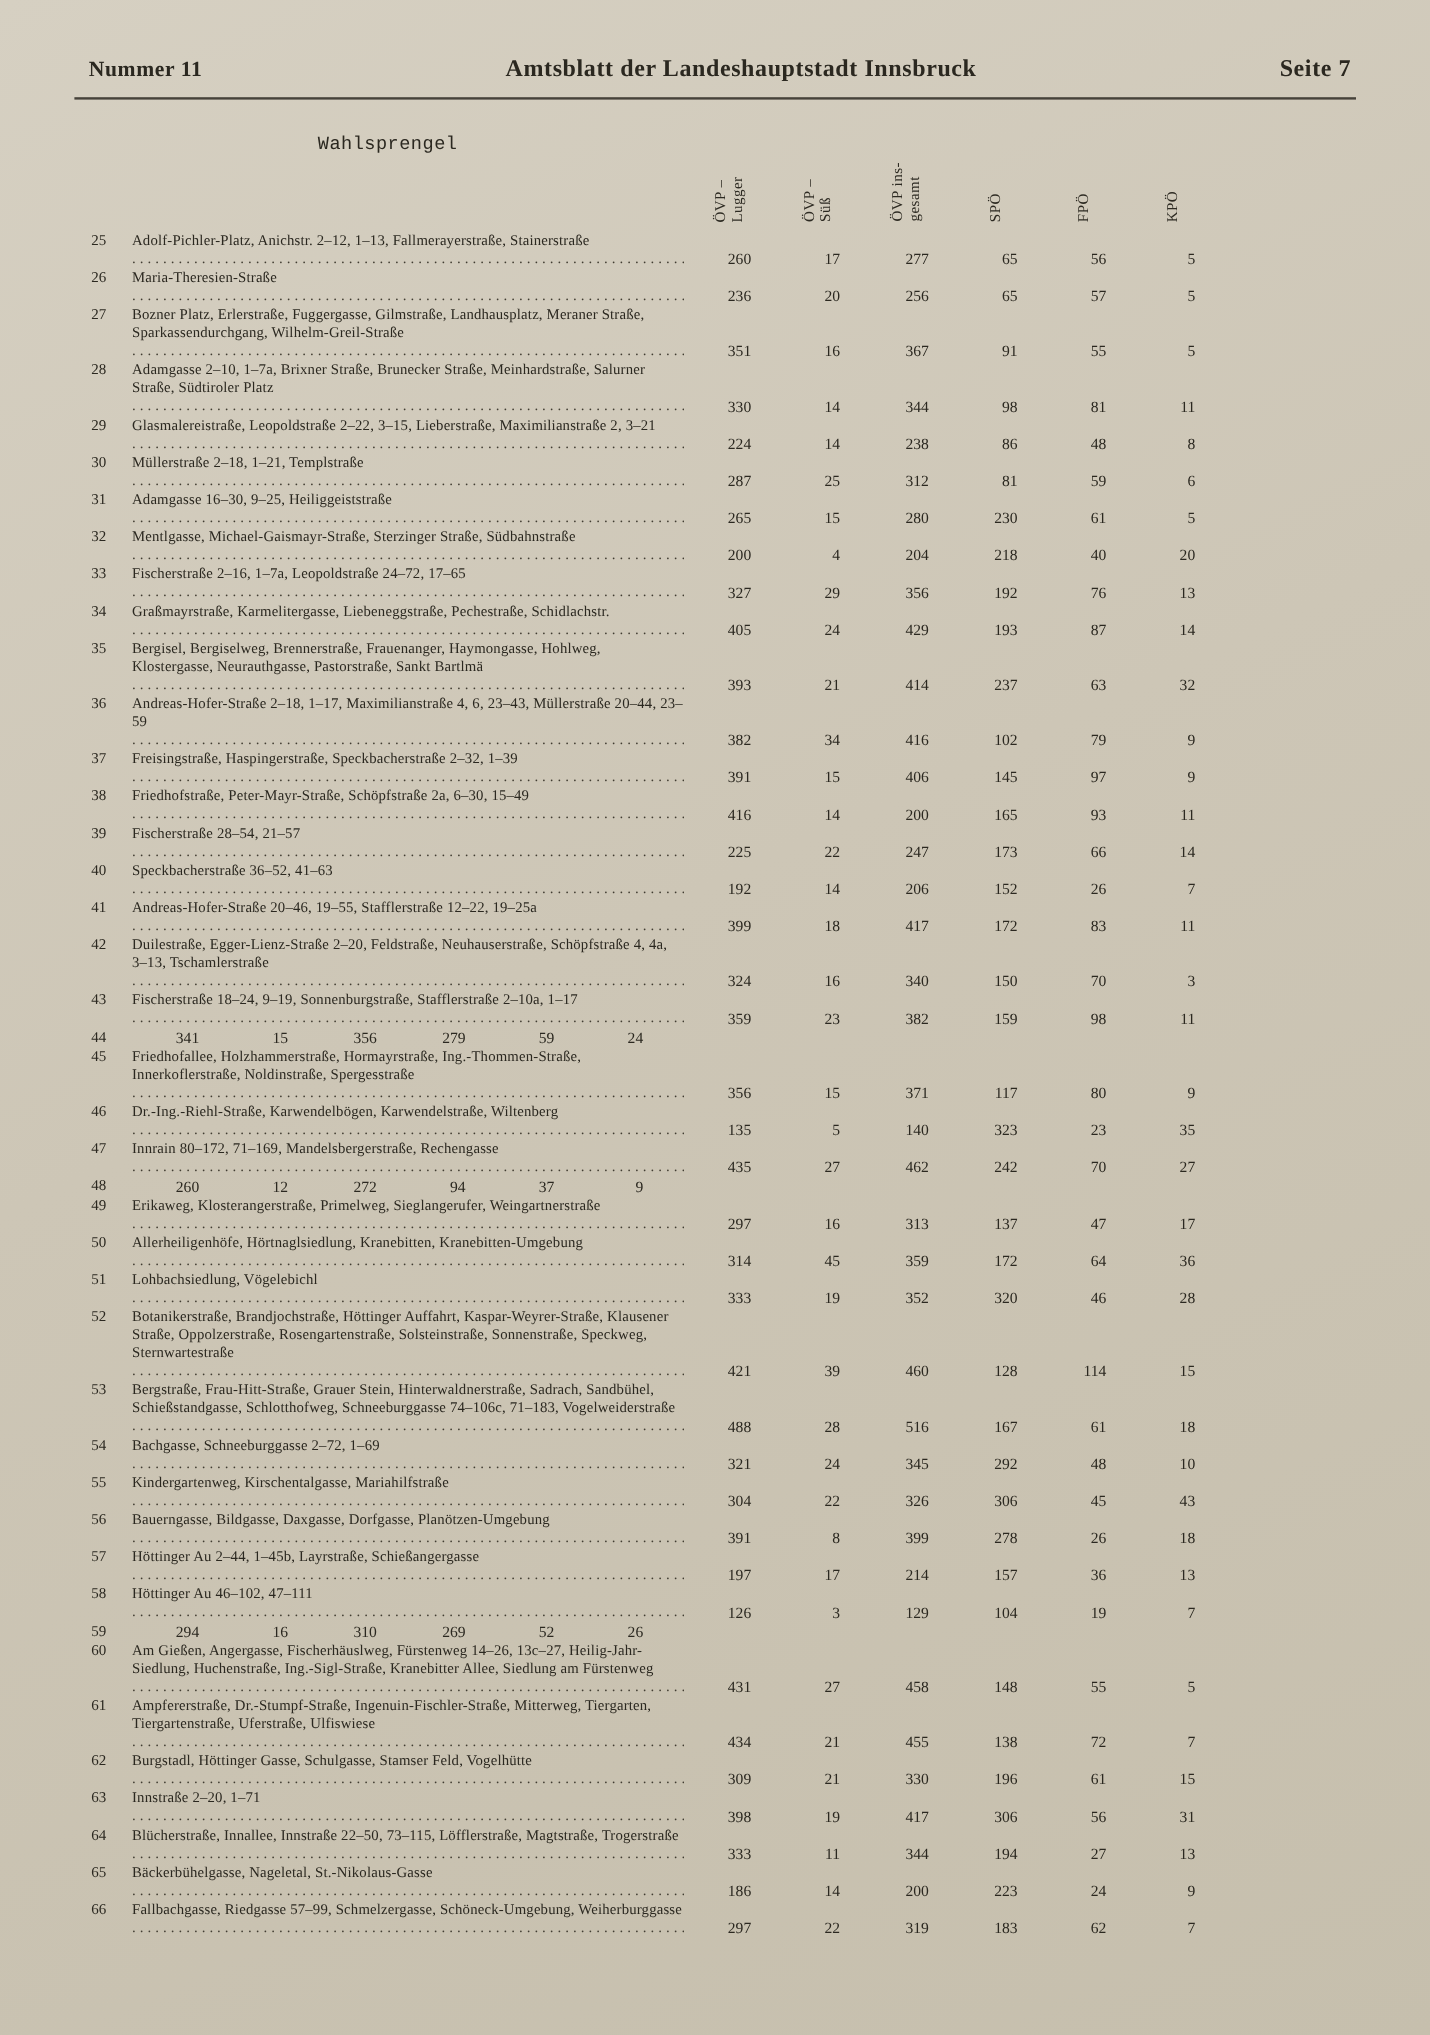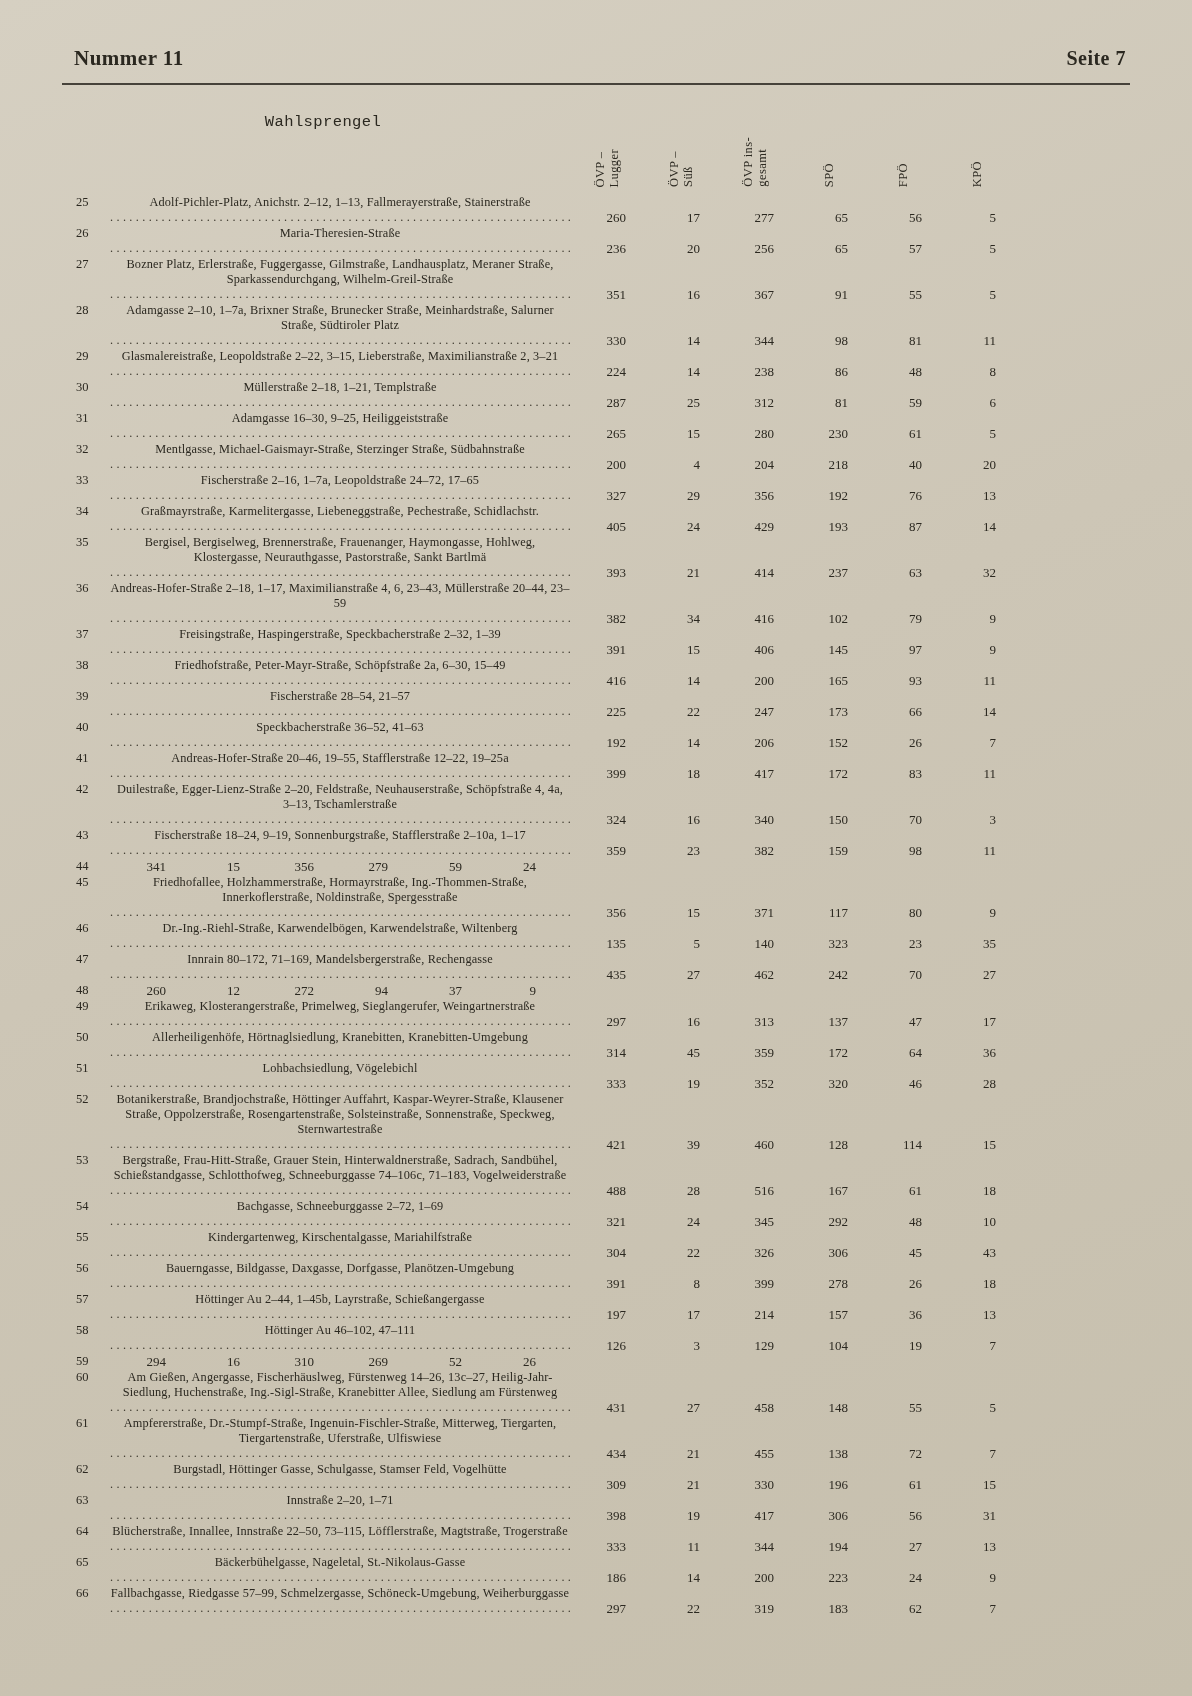--- a/index.html
+++ b/index.html
@@ -13,21 +13,21 @@
     background: linear-gradient(155deg, #d6d0c2 0%, #cdc6b6 45%, #c6bfad 100%);
     color: #2b2820;
   }
   .content { padding: 46px 62px 0 62px; }
 
   
   .page-head {
     display: flex; justify-content: space-between; align-items: baseline;
     border-bottom: 2px solid #46423a; padding: 0 4px 12px 12px;
   }
-  .ph-left  { font-size: 21px; font-weight: bold; letter-spacing: .5px; }
+  .ph-left  { font-size: 18px; font-weight: bold; letter-spacing: .5px; }
   .ph-center{ font-size: 20px; font-weight: bold; letter-spacing: .5px; }
   .ph-right { font-size: 20px; font-weight: bold; letter-spacing: .5px; }
 
   
   .table-wrap { margin-left: 14px; width: 952px; }
   .thead { display: flex; height: 104px; margin-bottom: 6px; }
   .thead-left {
     width: 494px; display: flex; justify-content: center;
     align-items: flex-start; padding-top: 28px; font-family: Liberation Mono, monospace;
   }
@@ -44,40 +44,41 @@
   }
 
   
   .row { display: flex; margin-bottom: 1px; }
   .nr {
     width: 34px; flex: 0 0 34px; font-size: 12.5px; line-height: 15px;
     padding-top: 0;
   }
   .desc {
     width: 460px; flex: 0 0 460px; overflow: hidden;
-    font-size: 12.3px; line-height: 15px; letter-spacing: .15px; text-align: center;
+    font-size: 12.3px; line-height: 15px; letter-spacing: .15px;
   }
   .desc::after {
     content: " . . . . . . . . . . . . . . . . . . . . . . . . . . . . . . . . . . . . . . . . . . . . . . . . . . . . . . . . . . . . . . . . . . . . . . . . . . . . . . . .";
     white-space: nowrap; color: #403c31;
   }
   .vals { flex: 1; display: flex; align-items: flex-end; }
   .val {
     width: 74px; flex: 0 0 74px; text-align: right; padding-right: 18px;
     font-size: 13px; line-height: 15px;
   }
 </style>
 </head>
 <body>
 
 <div class="paper">
   <div class="content">
 
     <header class="page-head">
       <div class="ph-left">Nummer 11</div>
+      <div class="ph-center">Amtsblatt der Landeshauptstadt Innsbruck</div>
       <div class="ph-right">Seite 7</div>
     </header>
 
     <div class="table-wrap">
       <div class="thead">
         <div class="thead-left">
           <div class="corner">Wahlsprengel</div>
         </div>
         <div class="heads">
             <div class="col-head">

